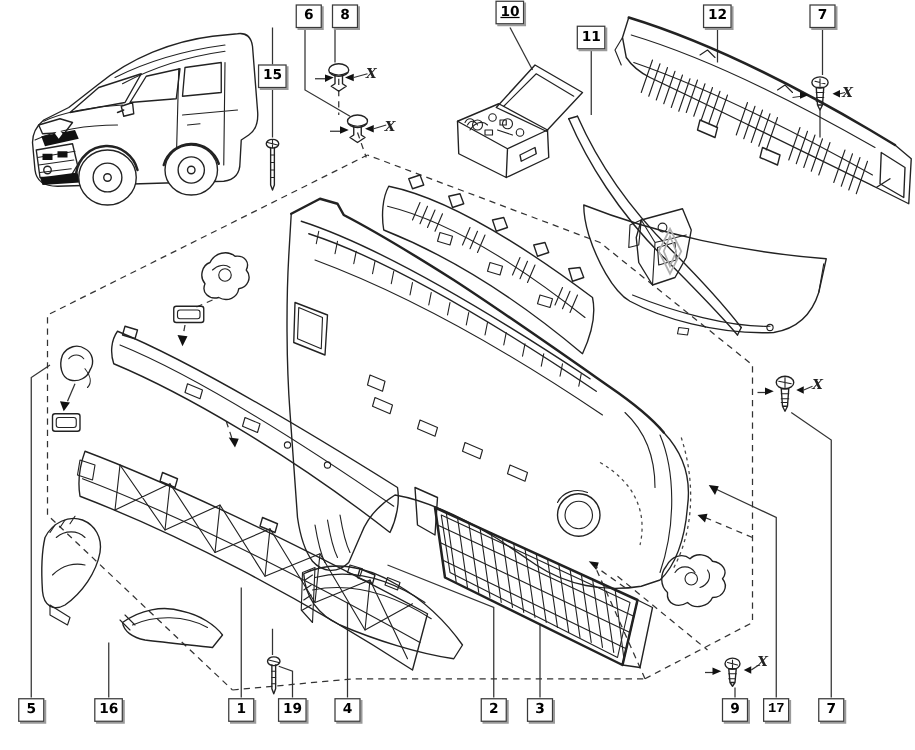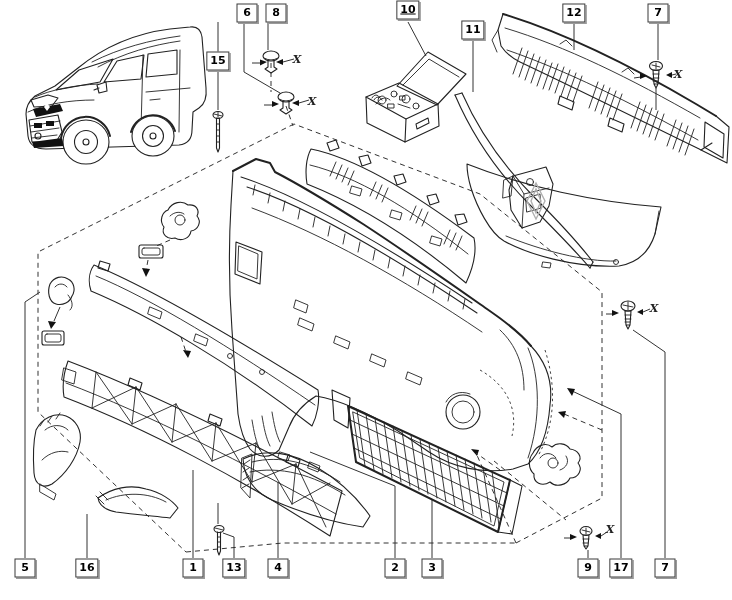--- a/index.html
+++ b/index.html
@@ -360,26 +360,26 @@
       <div class="callout" style="left: 218px; top: 13px; margin-top: 48px;">15</div>
       <div class="callout" style="left: 247px; top: 13px;">6</div>
       <div class="callout" style="left: 276px; top: 13px;">8</div>
       <div class="callout" style="left: 408px; top: 10px; text-decoration: underline;">10</div>
       <div class="callout" style="left: 473px; top: 30px;">11</div>
       <div class="callout" style="left: 574px; top: 13px; text-align: right;">12</div>
       <div class="callout" style="left: 658px; top: 13px;">7</div>
       <div class="callout" style="left: 25px; top: 568px;">5</div>
       <div class="callout" style="left: 87px; top: 568px; text-align: center;">16</div>
       <div class="callout" style="left: 193px; top: 568px;">1</div>
-      <div class="callout" style="left: 234px; top: 568px;">13</div>
+      <div class="callout" style="left: 234px; top: 568px;">19</div>
       <div class="callout" style="left: 278px; top: 568px;">4</div>
       <div class="callout" style="left: 395px; top: 568px;">2</div>
       <div class="callout" style="left: 432px; top: 568px;">3</div>
       <div class="callout" style="left: 588px; top: 568px;">9</div>
-      <div class="callout" style="left: 621px; top: 568px;">17</div>
+      <div class="callout" style="left: 621px; top: 568px; font-family: Liberation Mono, monospace;">17</div>
       <div class="callout" style="left: 665px; top: 568px;">7</div>
       <span class="qmark" style="left: 297px; top: 59px;">X</span>
       <span class="qmark" style="left: 312px; top: 101px;">X</span>
       <span class="qmark" style="left: 678px; top: 74px;">X</span>
       <span class="qmark" style="left: 654px; top: 308px;">X</span>
       <span class="qmark" style="left: 610px; top: 529px;">X</span>
     </div>
 </div>
 
 </body></html>

